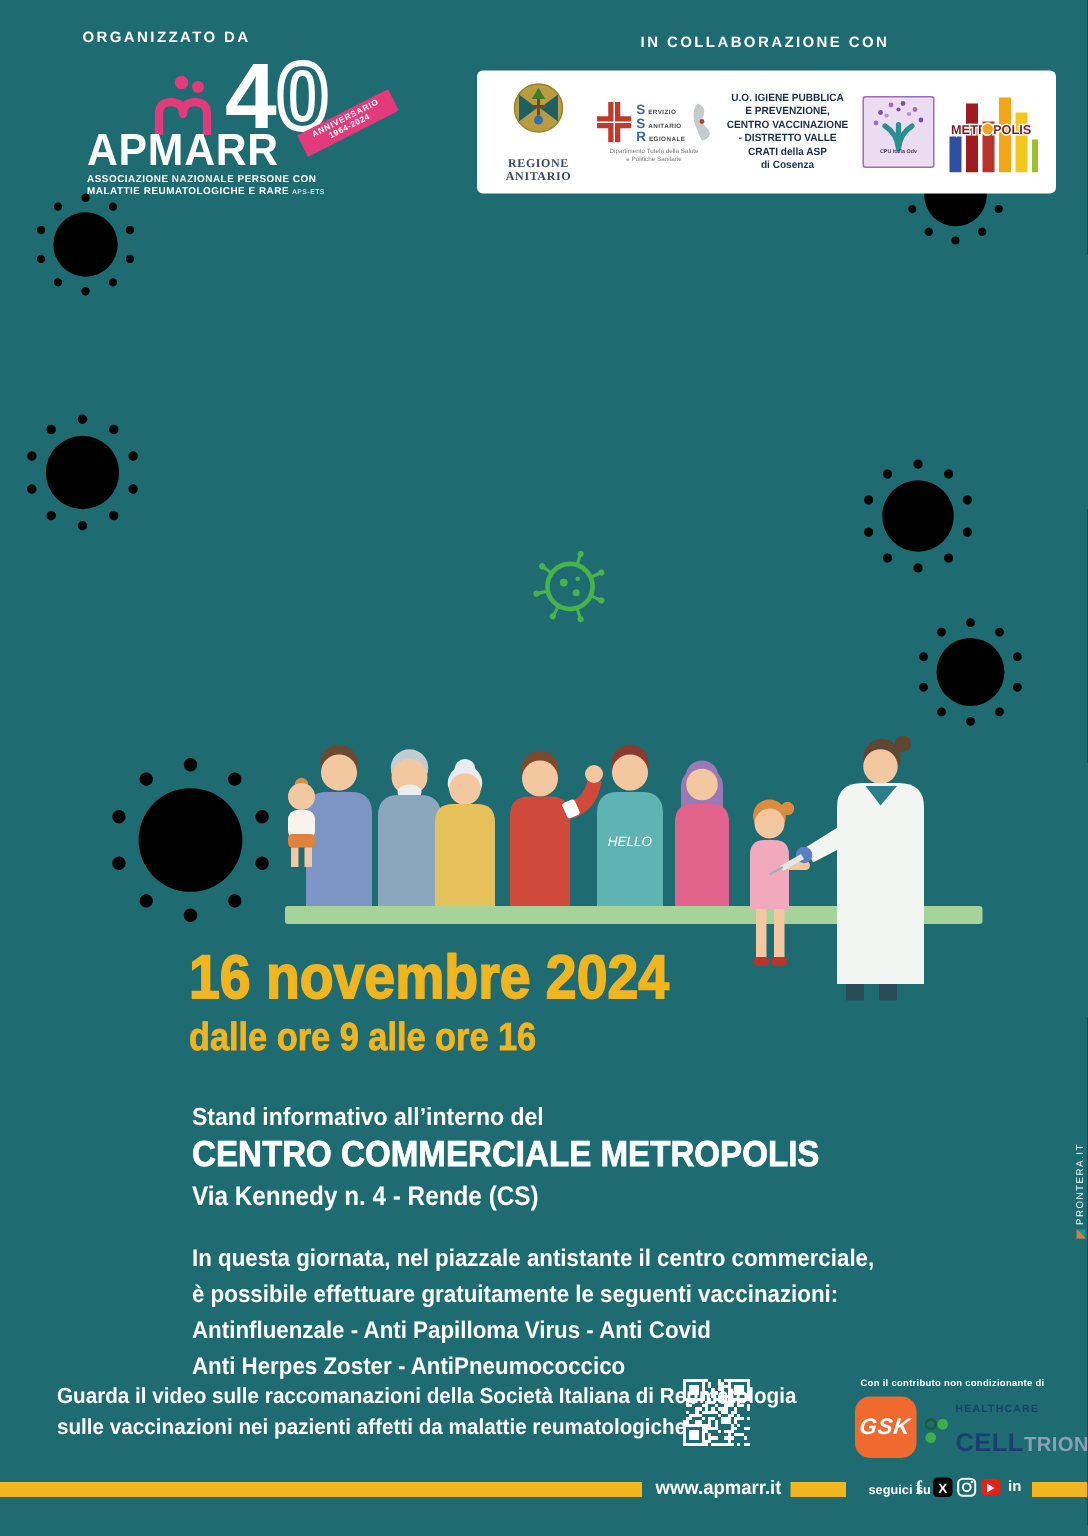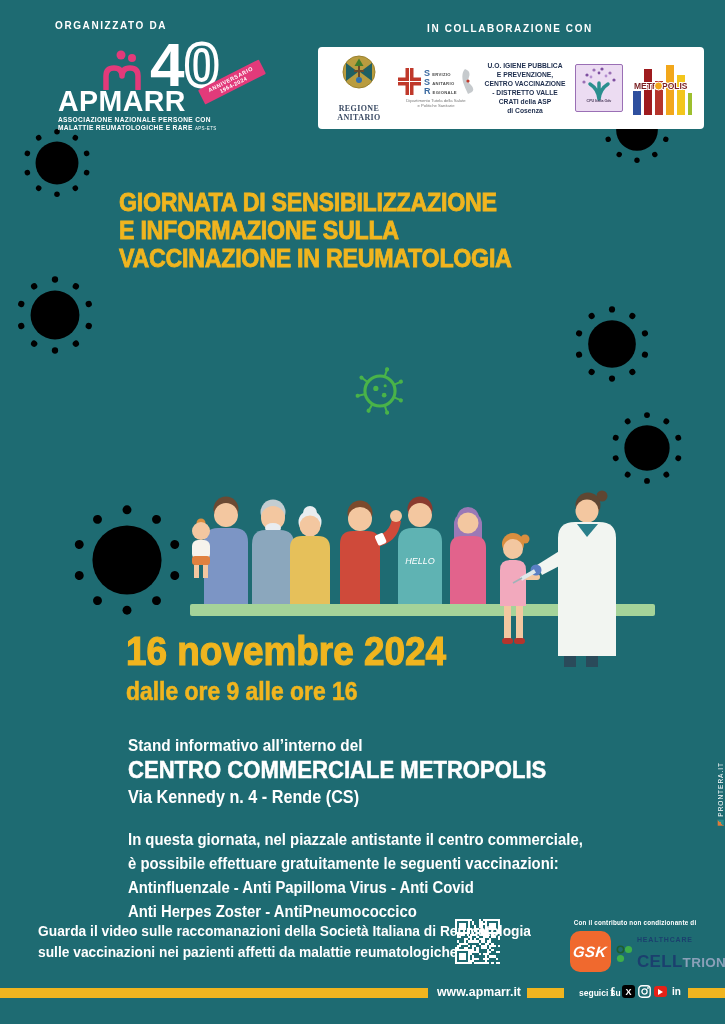--- a/index.html
+++ b/index.html
@@ -317,25 +317,20 @@
         <rect x="56" y="32" width="4" height="22" fill="#9dbf2e"></rect>
         <g style="paint-order:stroke;" stroke="#fff" stroke-width="2">
           <text x="2" y="28" font-size="8.5" font-weight="bold" fill="#7a1f22">METR</text>
           <text x="30" y="28" font-size="8.5" font-weight="bold" fill="#7a1f22">POLIS</text>
         </g>
         <circle cx="26.5" cy="25" r="4" fill="#f2a71b" stroke="#fff" stroke-width="1"></circle>
       </svg>
     </div>
   </div>
 
-  <div class="abs headline" style="left:119px; top:188px; z-index:2;">
-    <div>GIORNATA DI SENSIBILIZZAZIONE</div>
-    <div>E INFORMAZIONE SULLA</div>
-    <div>VACCINAZIONE IN REUMATOLOGIA</div>
-  </div>
 
 
   <svg class="abs" style="left:58px; top:482px; z-index:2;" width="600" height="185" viewBox="0 0 600 185">
 
     <circle cx="168" cy="27" r="12.5" fill="#6b4a33"></circle>
     <circle cx="168" cy="33" r="12" fill="#f3c7a0"></circle>
     <path d="M146 60 q0-14 14-14 h16 q14 0 14 14 v65 h-44 z" fill="#7c95c5"></path>
     <circle cx="143" cy="41" r="4.5" fill="#d98e3f"></circle>
     <circle cx="143" cy="49" r="9" fill="#f3c7a0"></circle>
     <rect x="134" y="58" width="18" height="20" rx="6" fill="#f6f3ec"></rect>

